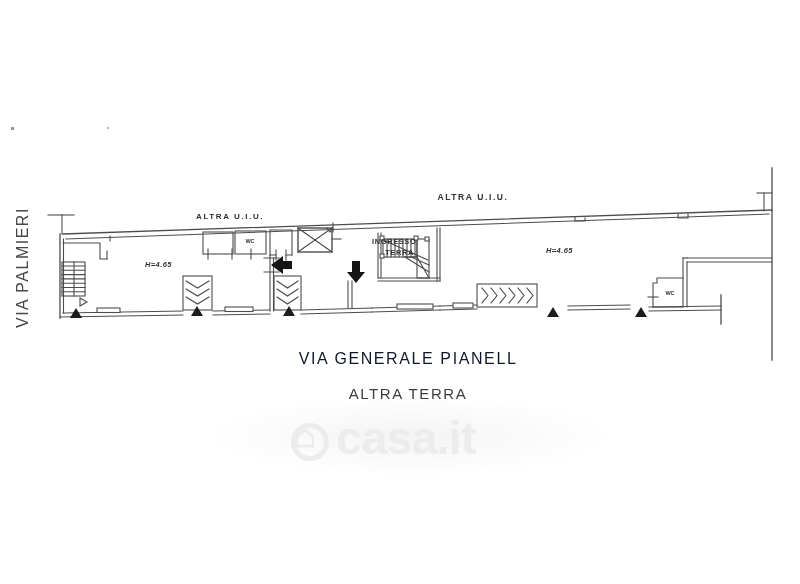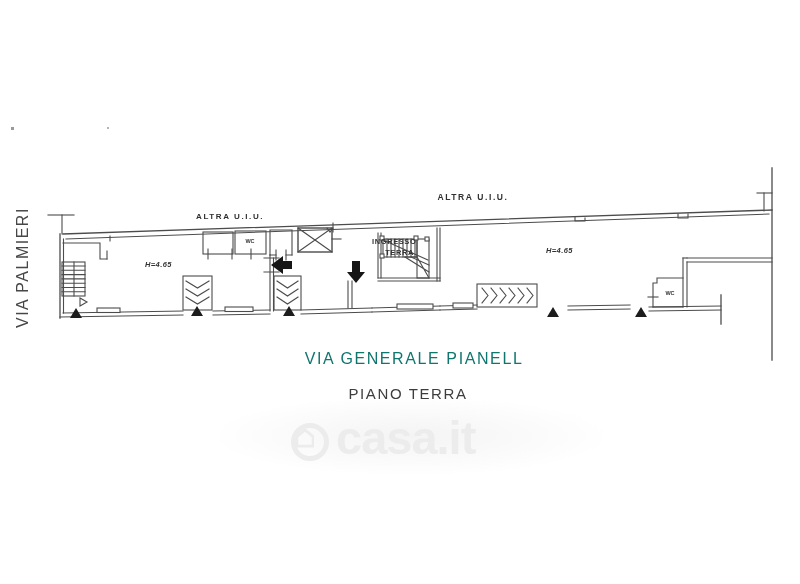--- a/index.html
+++ b/index.html
@@ -24,22 +24,22 @@
   .h-left{left:145px;top:260px;}
   .h-right{left:546px;top:246px;}
   .wclabel{font-size:5.5px;font-weight:700;color:#333;text-align:center;}
   .wc-left{left:241px;top:238px;width:18px;}
   .wc-right{left:660px;top:290px;width:20px;}
   .ingresso{
     left:336px;top:236px;width:42px;text-align:right;
     font-size:7.5px;font-weight:700;letter-spacing:.6px;color:#333;line-height:11px;margin-left:36px;
   }
   .street-bottom{
-    left:264px;top:350px;width:300px;text-align:center;
-    font-size:16px;letter-spacing:1.6px;color:#0f766e;
+    left:258px;top:350px;width:300px;text-align:center;
+    font-size:16px;letter-spacing:1.6px;color:#0f172a;
   }
   .floor-label{
     left:258px;top:385px;width:300px;text-align:center;
     font-size:15px;letter-spacing:1.6px;color:#3d3d3d;
   }
   
   .wm-blob{
     position:absolute;left:130px;top:380px;width:560px;height:112px;
     background:radial-gradient(ellipse 50% 50% at 50% 50%, rgba(110,110,110,0.08), rgba(110,110,110,0) 72%);
   }
@@ -221,21 +221,21 @@
   <div class="lbl altra altra-right">ALTRA U.I.U.</div>
   <div class="lbl hlabel h-left">H=4.65</div>
   <div class="lbl hlabel h-right">H=4.65</div>
   <div class="lbl wclabel wc-left">WC</div>
   <div class="lbl wclabel wc-right">WC</div>
   <div class="lbl ingresso">
     <div>INGRESSO</div>
     <div>TERRA</div>
   </div>
   <div class="lbl street-bottom">VIA GENERALE PIANELL</div>
-  <div class="lbl floor-label">PIANO TERRA</div>
+  <div class="lbl floor-label">ALTRA TERRA</div>
 
   <div class="wm-circle">
     <svg width="18" height="20" viewBox="0 0 20 22">
       <path d="M10,2 L19,9.5 L19,20 L1,20 L1,9.5 Z" fill="none" stroke="#ececec" stroke-width="3.2" stroke-linejoin="round"></path>
     </svg>
   </div>
   <div class="wm-text">casa.it</div>
 
 </div>
 

